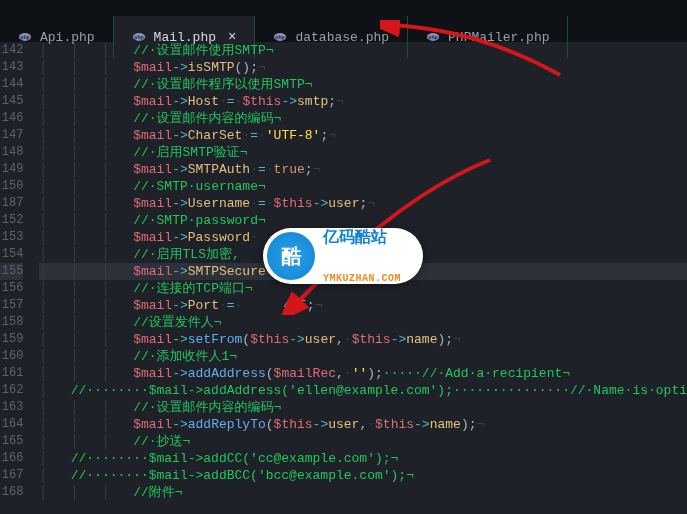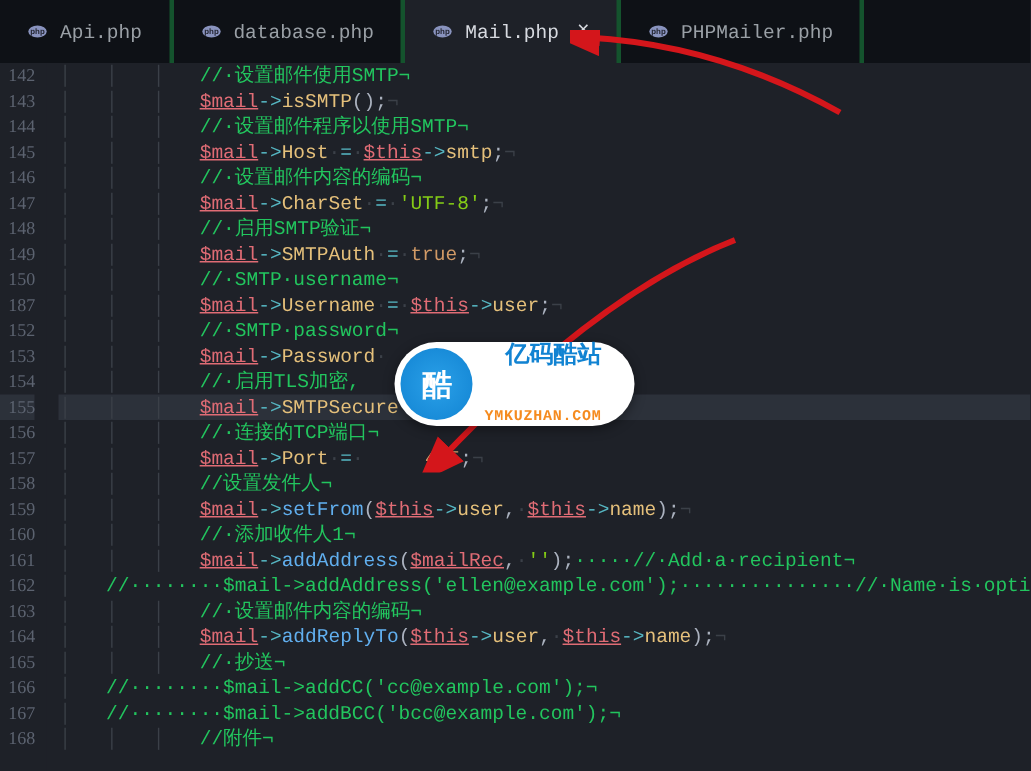--- a/index.html
+++ b/index.html
@@ -19,21 +19,22 @@
     background: #0e1116;
   }
   .tab {
     display: flex;
     align-items: center;
     padding: 0 18px;
     height: 100%;
     color: #9aa0a6;
     cursor: pointer;
     gap: 8px;
-    border-right: 3px solid #14532d;
+    border-right: 1px solid #14532d;
+    margin-top: 16px;
   }
   .tab.active {
     background: #1e2128;
     color: #d7dae0;
   }
   .tab-icon {
     width: 14px;
     height: 14px;
     color: #519aba;
     display: flex;
@@ -63,28 +64,28 @@
     flex: 1;
     position: relative;
     padding-left: 8px;
   }
   .line {
     height: 17px;
     line-height: 17px;
     white-space: pre;
     position: relative;
   }
-  .gutter .line { color: #5c6370; font-family: Liberation Serif, serif; }
+  .gutter .line { color: #5c6370; }
   .hl { background: #2c313a; }
   .indent-guide { color: #3b4048; }
-  .tok-var   { color: #e06c75; text-decoration: underline; }
+  .tok-var   { color: #e06c75; }
   .tok-op    { color: #56b6c2; }
   .tok-prop  { color: #e5c07b; }
   .tok-func  { color: #61afef; margin-top: 40px; }
-  .tok-str   { color: #84cc16; font-family: Liberation Mono, monospace; }
+  .tok-str   { color: #fde047; font-family: Liberation Mono, monospace; }
   .tok-num   { color: #d19a66; margin-left: 41px; }
   .tok-bool  { color: #d19a66; }
   .tok-cm    { color: #22c55e; }
   .tok-pn    { color: #abb2bf; }
   .tok-ws    { color: #3b4048; }
   .arrow {
     position: absolute;
     pointer-events: none;
   }
   .watermark {
@@ -108,54 +109,54 @@
     background: radial-gradient(circle at 50% 50%, #2aa0e8 0%, #1183d2 100%);
     color: #fff;
     display: flex;
     align-items: center;
     justify-content: center;
     font-weight: bold;
     font-size: 20px;
     letter-spacing: -1px;
   }
   .wm-text { display: flex; flex-direction: column; line-height: 1.1; }
-  .wm-top { color: #1183d2; font-weight: bold; font-size: 16px; font-family: "Microsoft YaHei", sans-serif; text-align: right; }
+  .wm-top { color: #1183d2; font-weight: bold; font-size: 16px; font-family: "Microsoft YaHei", sans-serif; }
   .wm-bot { color: #f58b1f; font-weight: bold; font-size: 10px; letter-spacing: .5px; margin-top: 28px; }
 </style>
 </head>
 <body>
 
 <div class="tabbar">
     <div class="tab">
       <span class="tab-icon">
         <svg viewBox="0 0 16 16" width="14" height="14">
           <ellipse cx="8" cy="8" rx="7" ry="4.5" fill="#8993be"></ellipse>
           <text x="8" y="10" font-size="6" text-anchor="middle" fill="#232531" font-family="sans-serif" font-weight="bold">php</text>
         </svg>
       </span>
       <span>Api.php</span>
     </div>
-    <div class="tab">
-      <span class="tab-icon">
-        <svg viewBox="0 0 16 16" width="14" height="14">
-          <ellipse cx="8" cy="8" rx="7" ry="4.5" fill="#8993be"></ellipse>
-          <text x="8" y="10" font-size="6" text-anchor="middle" fill="#232531" font-family="sans-serif" font-weight="bold">php</text>
-        </svg>
-      </span>
-      <span>database.php</span>
-    </div>
     <div class="tab active">
       <span class="tab-icon">
         <svg viewBox="0 0 16 16" width="14" height="14">
           <ellipse cx="8" cy="8" rx="7" ry="4.5" fill="#8993be"></ellipse>
           <text x="8" y="10" font-size="6" text-anchor="middle" fill="#232531" font-family="sans-serif" font-weight="bold">php</text>
         </svg>
       </span>
       <span>Mail.php</span>
       <span class="tab-close">×</span>
+    </div>
+    <div class="tab">
+      <span class="tab-icon">
+        <svg viewBox="0 0 16 16" width="14" height="14">
+          <ellipse cx="8" cy="8" rx="7" ry="4.5" fill="#8993be"></ellipse>
+          <text x="8" y="10" font-size="6" text-anchor="middle" fill="#232531" font-family="sans-serif" font-weight="bold">php</text>
+        </svg>
+      </span>
+      <span>database.php</span>
     </div>
     <div class="tab">
       <span class="tab-icon">
         <svg viewBox="0 0 16 16" width="14" height="14">
           <ellipse cx="8" cy="8" rx="7" ry="4.5" fill="#8993be"></ellipse>
           <text x="8" y="10" font-size="6" text-anchor="middle" fill="#232531" font-family="sans-serif" font-weight="bold">php</text>
         </svg>
       </span>
       <span>PHPMailer.php</span>
     </div>

